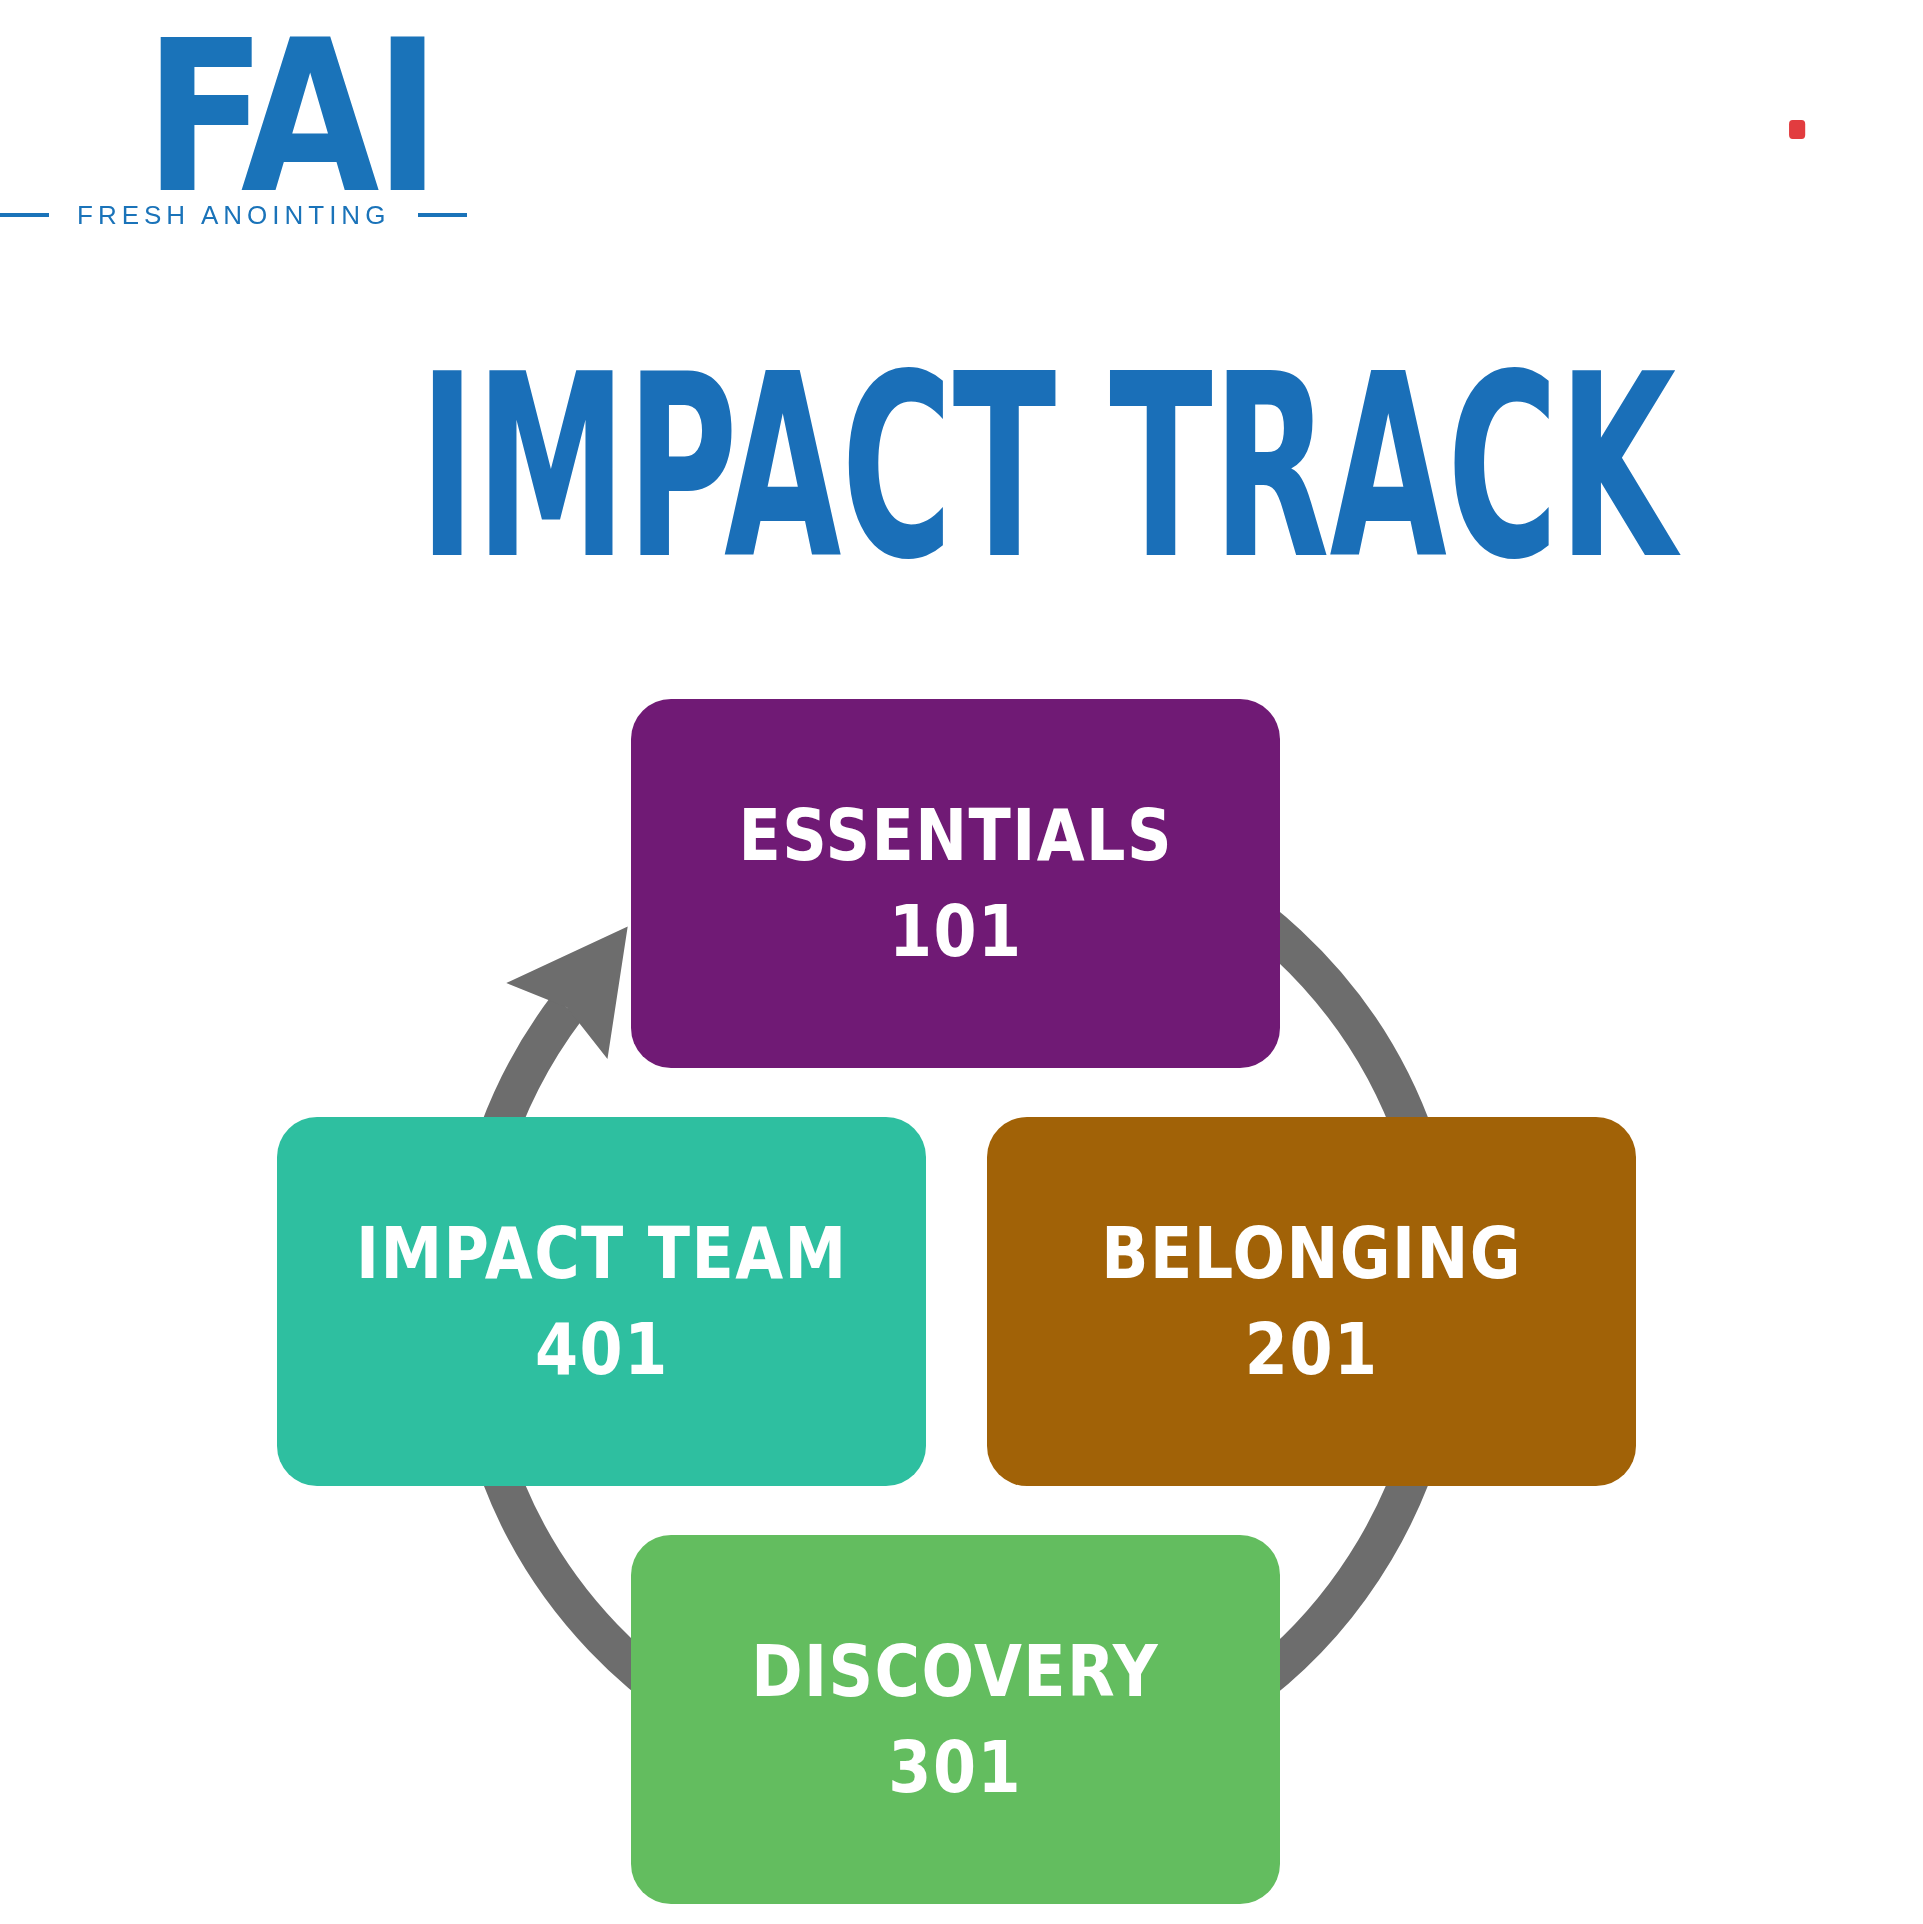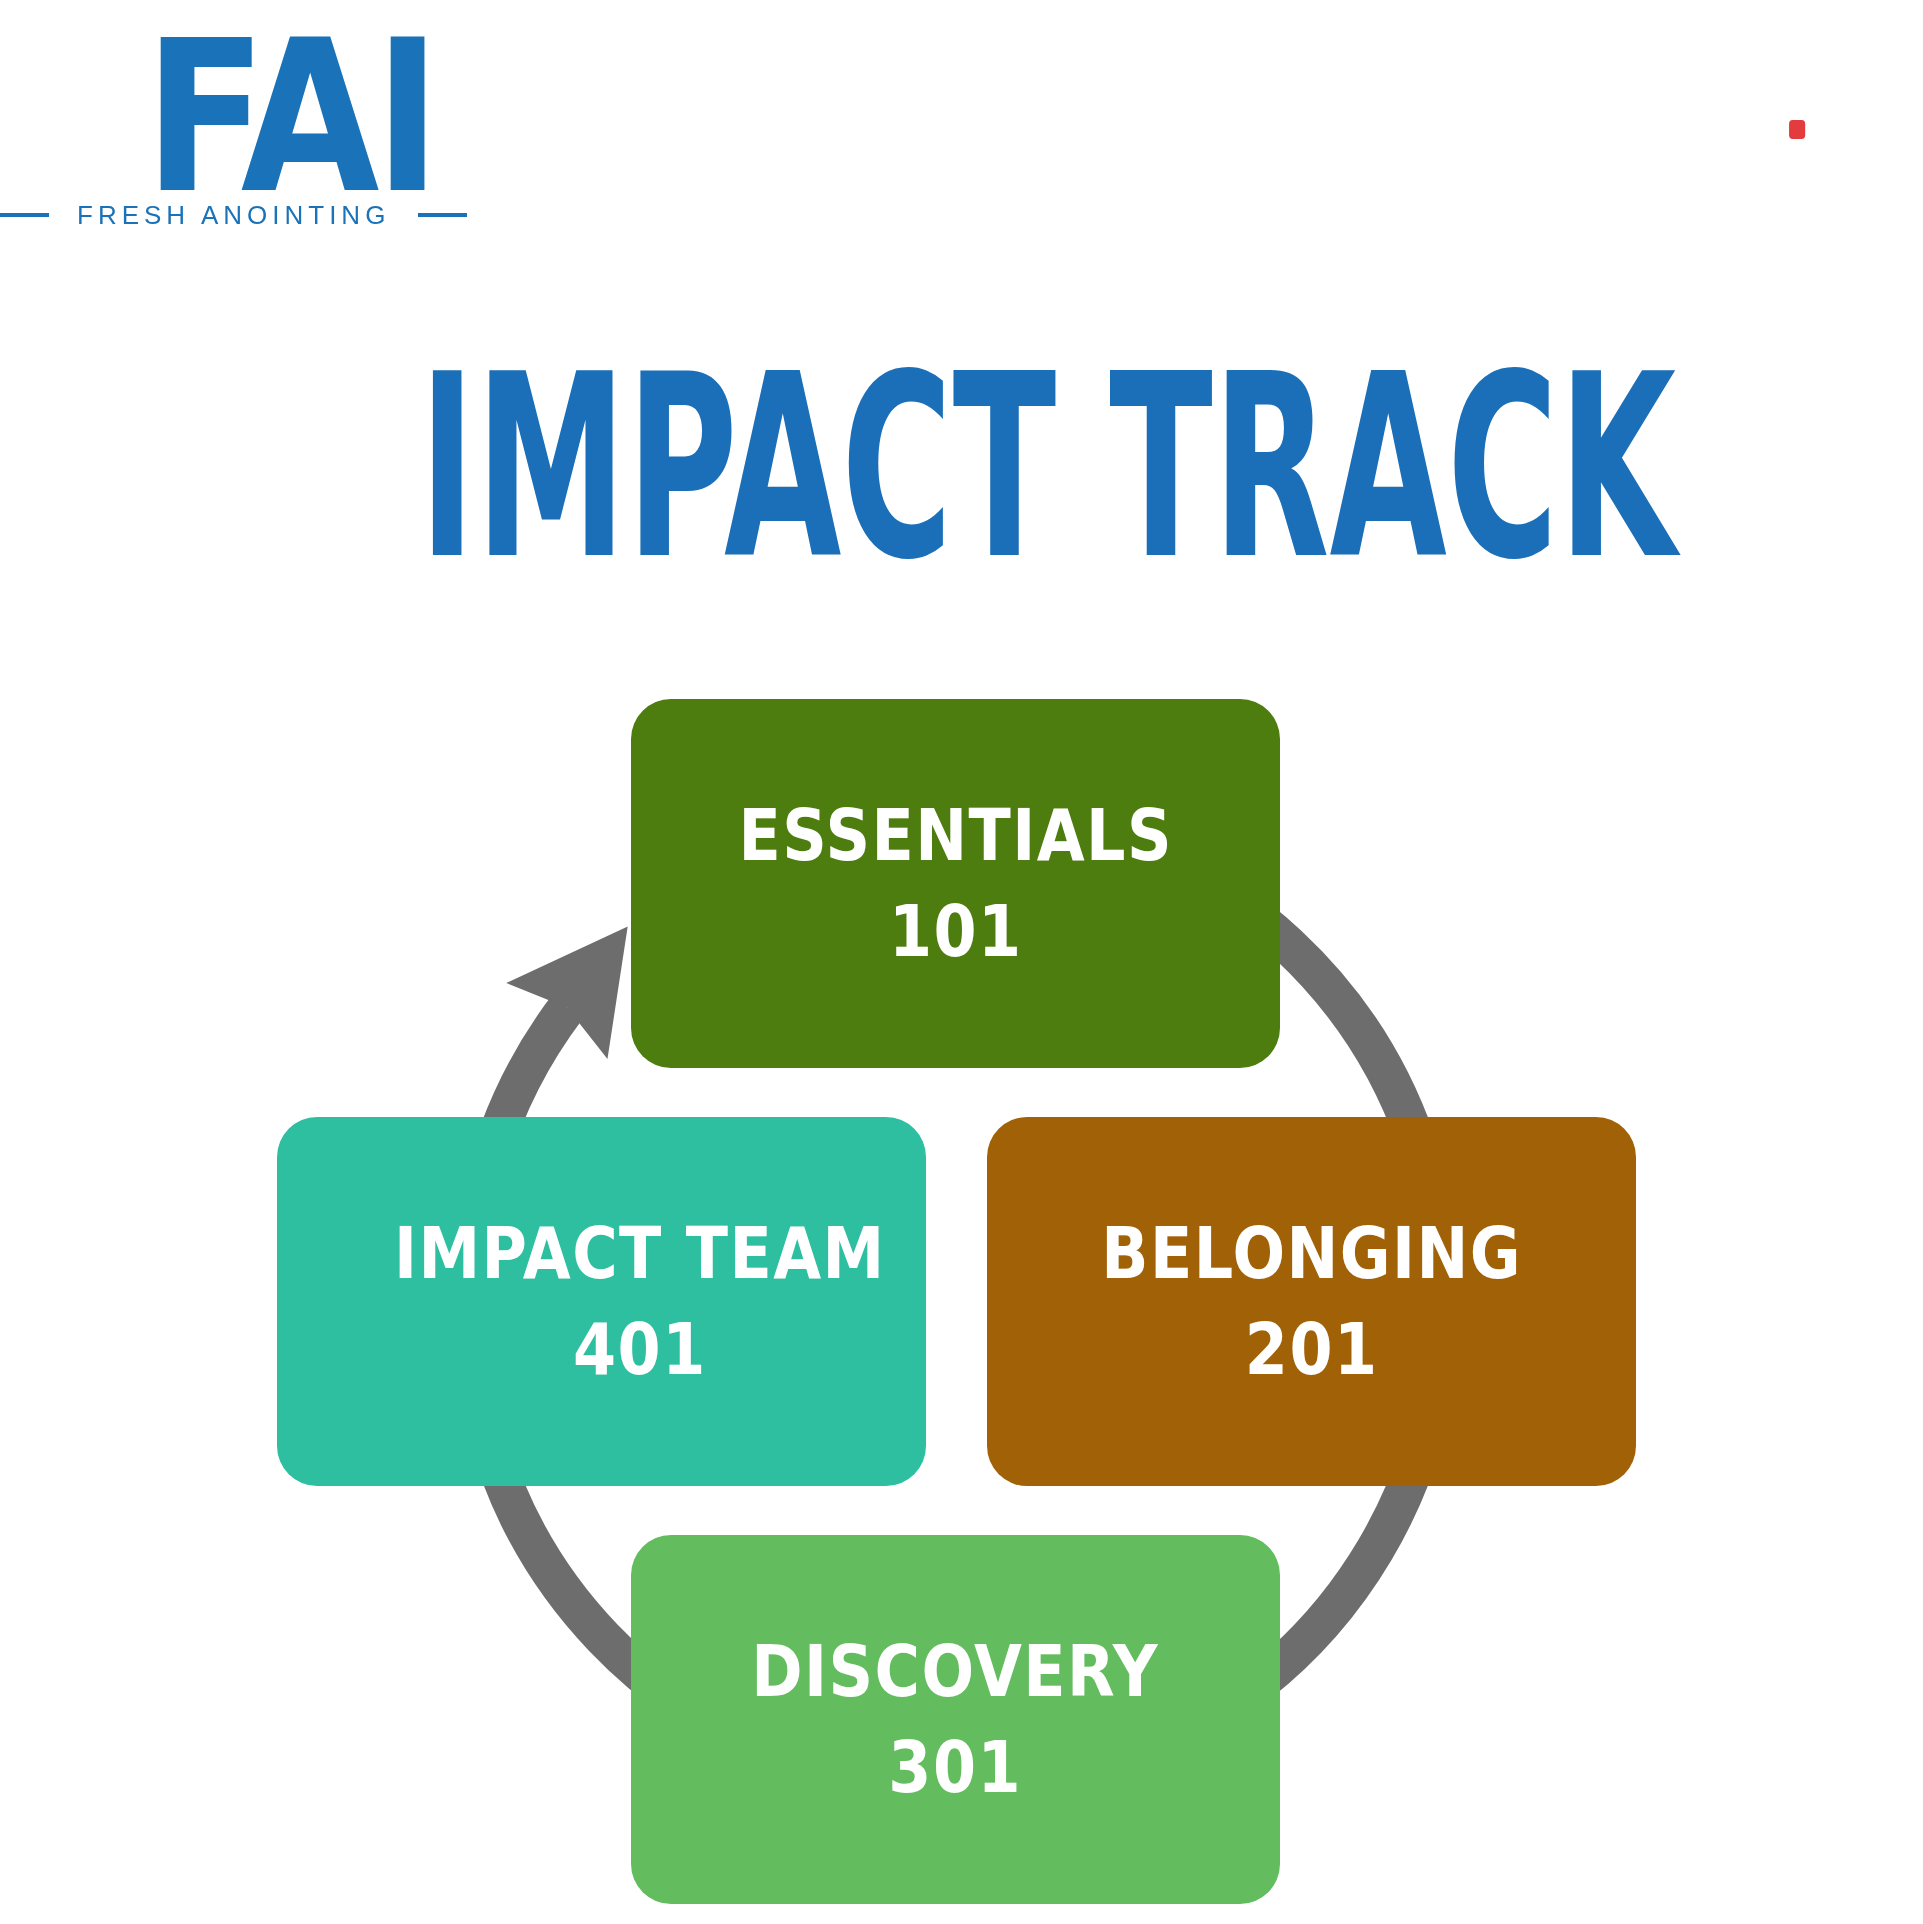--- a/index.html
+++ b/index.html
@@ -118,21 +118,21 @@
     height: 369px;
     border-radius: 40px;
     display: flex;
     align-items: center;
     justify-content: center;
     z-index: 2;
   }
   .card-top    { left: 631px;  top: 699px;  background: #1f6375; }
   .card-right  { left: 987px; top: 1117px; background: #1a74ba; }
   .card-bottom { left: 631px;  top: 1535px; background: #63bd5f; }
-  .card-left   { left: 277px;  top: 1117px; background: #2ebfa0; justify-content: flex-end; }
+  .card-left   { left: 277px;  top: 1117px; background: #2ebfa0; }
 
   .card-text {
     display: flex;
     flex-direction: column;
     align-items: center;
     transform: scaleX(0.86);
     transform-origin: center;
     text-align: center;
   }
   .card-label, .card-number {
@@ -166,21 +166,21 @@
     <span class="title-text" style="color: rgb(26, 111, 184);">IMPACT TRACK</span>
   </h1>
 
   <section>
 
     <svg class="cycle-svg" viewBox="0 0 2281 2282" aria-hidden="true">
       <path d="M 1034 974 A 578 578 0 1 1 672 1195" fill="none" stroke="#6d6d6d" stroke-width="46"></path>
       <polygon points="744,1099 600,1166 672,1195 720,1256" fill="#6d6d6d"></polygon>
     </svg>
 
-    <div class="card card-top" style="background: #4d7c0f;">
+    <div class="card card-top" style="background: #701a75;">
       <div class="card-text">
         <span class="card-label">ESSENTIALS</span>
         <span class="card-number">101</span>
       </div>
     </div>
 
     <div class="card card-right" style="background: #a16207;">
       <div class="card-text">
         <span class="card-label">BELONGING</span>
         <span class="card-number">201</span>

